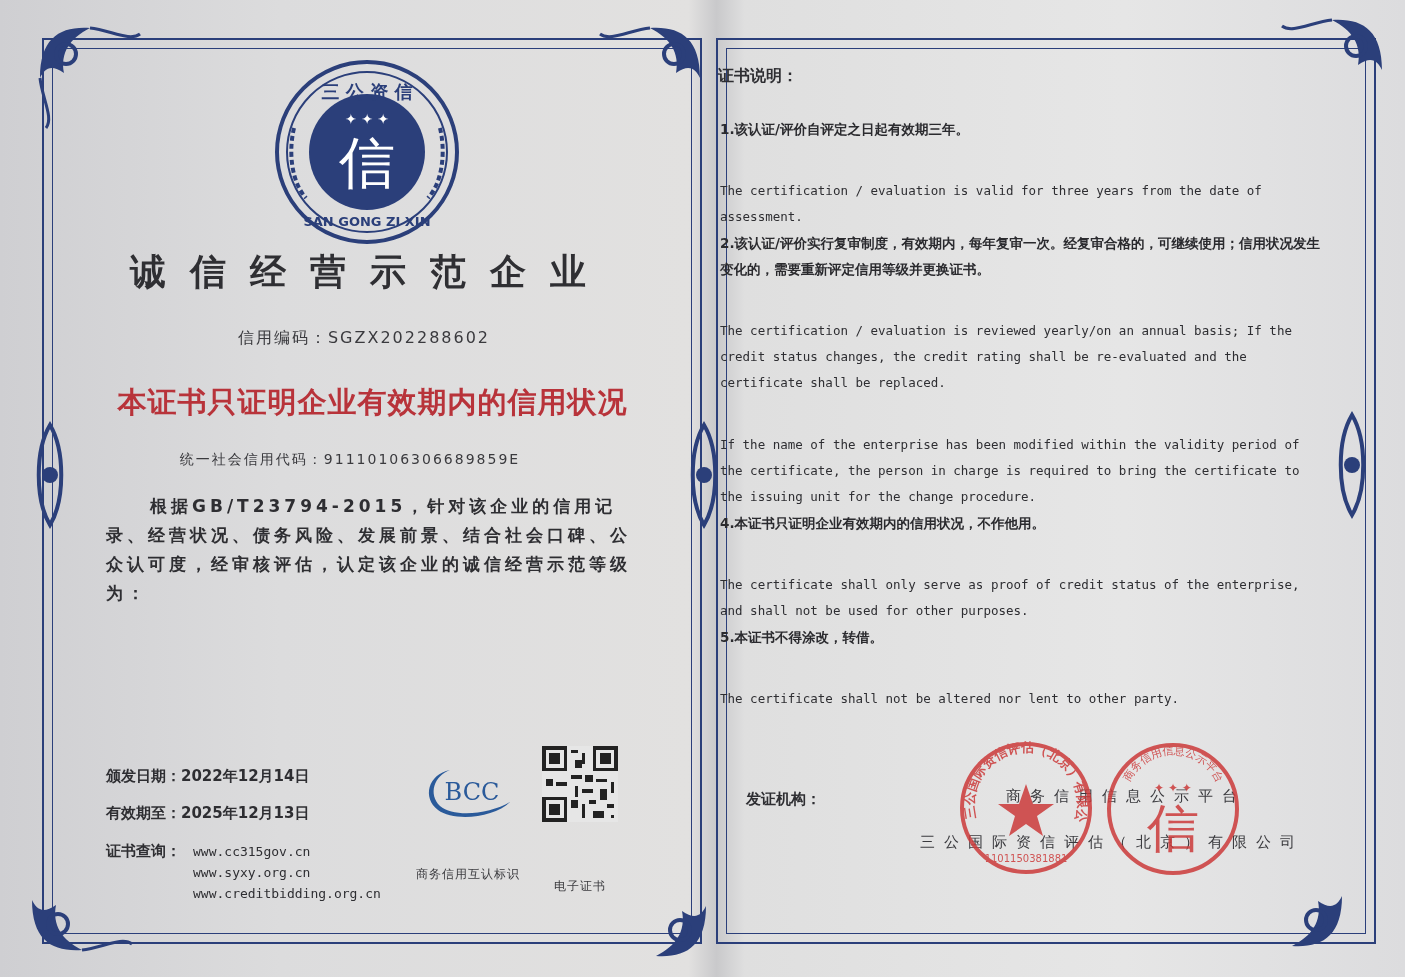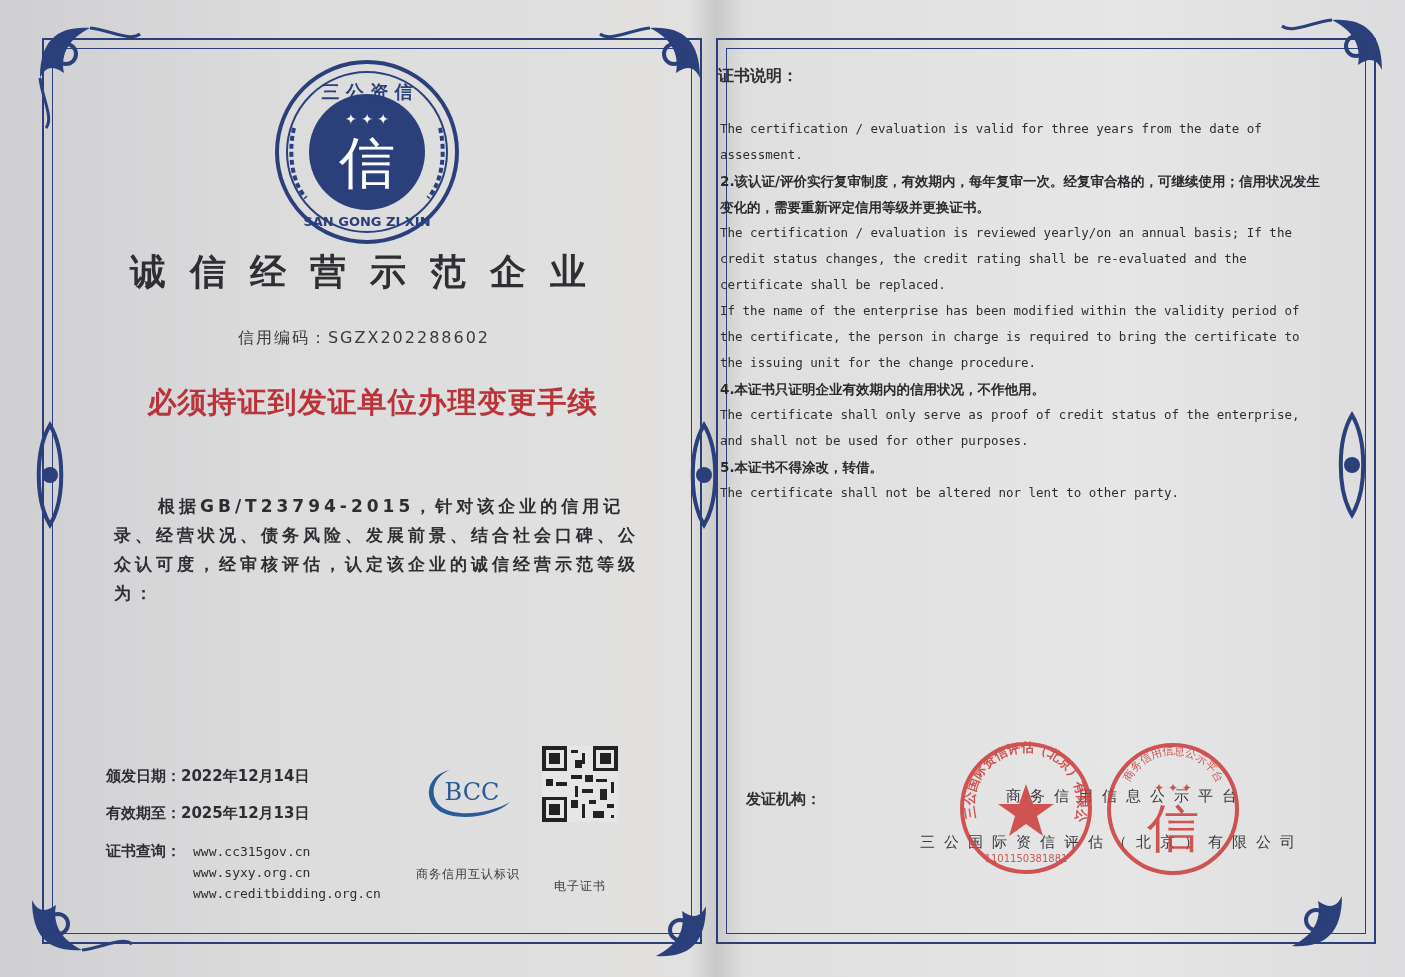--- a/index.html
+++ b/index.html
@@ -15,34 +15,34 @@
   .corner { position: absolute; width: 120px; height: 120px; }
   .side-orn { position: absolute; width: 40px; height: 110px; }
 
   
   .logo { position: absolute; left: 270px; top: 58px; width: 194px; height: 188px; }
   .main-title { position: absolute; left: 100px; top: 248px; width: 540px; text-align: center;
     font-family: "DejaVu Serif", serif; font-weight: bold; font-size: 36px; letter-spacing: 24px; color: #2f2f33; }
   .credit-no { position: absolute; left: 0; top: 328px; width: 712px; text-align: center; font-size: 16px; letter-spacing: 2px; color: #3a3a3e; padding-left: 16px; }
   .company { position: absolute; left: 0; top: 383px; width: 745px; text-align: center; font-size: 29px; font-weight: bold; color: #b8333a; letter-spacing: 1px; }
   .uscc { position: absolute; left: 0; top: 451px; width: 700px; text-align: center; font-size: 14px; letter-spacing: 2px; color: #3a3a3e; }
-  .body-text { position: absolute; left: 114px; top: 492px; width: 540px; font-size: 17px; line-height: 29px; letter-spacing: 4px; color: #2e2e32; font-weight: bold; text-indent: 44px; }
+  .body-text { position: absolute; left: 106px; top: 492px; width: 540px; font-size: 17px; line-height: 29px; letter-spacing: 4px; color: #2e2e32; font-weight: bold; text-indent: 44px; }
   .grade { position: absolute; left: 240px; top: 615px; width: 260px; font-family: "DejaVu Serif", serif; font-size: 72px; font-weight: bold; color: #c12e2c; letter-spacing: 34px; }
   .meta-line { position: absolute; left: 106px; font-size: 15px; font-weight: bold; color: #2e2e32; }
   .meta-line .val { font-weight: bold; }
   .query-urls { position: absolute; left: 193px; top: 841px; font-size: 13px; line-height: 21px; color: #2e2e32; font-family: "DejaVu Sans Mono", monospace; }
   .bcc { position: absolute; left: 420px; top: 762px; width: 96px; height: 60px; }
   .qr { position: absolute; left: 542px; top: 746px; width: 76px; height: 76px; }
   .cap { position: absolute; font-size: 12px; color: #3a3a3e; letter-spacing: 1px; }
 
   
   .r-heading { position: absolute; left: 718px; top: 66px; font-size: 16px; color: #2e2e32; font-weight: bold; }
   .r-items { position: absolute; left: 720px; top: 116px; width: 600px; }
   .r-cn { font-size: 13.5px; color: #2a2a2e; font-weight: bold; line-height: 26px; }
-  .r-en { font-family: "DejaVu Sans Mono", monospace; font-size: 12.5px; color: #2e2e32; line-height: 26px; }
+  .r-en { font-family: "DejaVu Sans Mono", monospace; font-size: 12.5px; color: #2e2e32; line-height: 26px; margin-top: 36px; }
   .issuer-label { position: absolute; left: 746px; top: 790px; font-size: 15px; color: #2e2e32; font-weight: bold; }
   .issuer-platform { position: absolute; left: 1006px; top: 787px; font-size: 15px; letter-spacing: 9px; color: #3a3a3e; }
   .issuer-company { position: absolute; left: 920px; top: 833px; font-size: 15px; letter-spacing: 9px; color: #3a3a3e; }
   .seal { position: absolute; }
 </style>
 </head>
 <body>
 
 <div class="spread">
 
@@ -90,22 +90,25 @@
       <path d="M24 70 C18 95 22 125 36 140" stroke="#2b3f7a" stroke-width="4" fill="none" stroke-dasharray="5 3"></path>
       <path d="M170 70 C176 95 172 125 158 140" stroke="#2b3f7a" stroke-width="4" fill="none" stroke-dasharray="5 3"></path>
     </svg>
 
     <div class="main-title">诚信经营示范企业</div>
 
     <div class="credit-no">
       <span>信用编码：</span><span>SGZX202288602</span>
     </div>
 
-    <div class="company">必须持证到发证单位办理变更手续</div>
-
+    <div class="company">本证书只证明企业有效期内的信用状况</div>
+
+    <div class="uscc">
+      <span>统一社会信用代码：</span><span>91110106306689859E</span>
+    </div>
 
     <div class="body-text">根据GB/T23794-2015，针对该企业的信用记录、经营状况、债务风险、发展前景、结合社会口碑、公众认可度，经审核评估，认定该企业的诚信经营示范等级为：</div>
 
 
     <div class="meta-line" style="top:767px;">
       <span>颁发日期：</span><span class="val">2022年12月14日</span>
     </div>
     <div class="meta-line" style="top:804px;">
       <span>有效期至：</span><span class="val">2025年12月13日</span>
     </div>
@@ -170,20 +173,21 @@
     <svg class="side-orn" style="left:620px; top:410px;" viewBox="0 0 40 110">
       <path d="M20 5 C5 30 5 80 20 105 C35 80 35 30 20 5Z" fill="none" stroke="#2b3f7a" stroke-width="4"></path>
       <circle cx="20" cy="55" r="8" fill="#2b3f7a"></circle>
     </svg>
   </div>
 
   <div class="r-heading">证书说明：</div>
 
   <div class="r-items">
     <div>
+      <div class="r-cn">1.该认证/评价自评定之日起有效期三年。</div>
       <div class="r-en">The certification / evaluation is valid for three years from the date of assessment.</div>
     </div>
     <div>
       <div class="r-cn">2.该认证/评价实行复审制度，有效期内，每年复审一次。经复审合格的，可继续使用；信用状况发生变化的，需要重新评定信用等级并更换证书。</div>
       <div class="r-en">The certification / evaluation is reviewed yearly/on an annual basis; If the credit status changes, the credit rating shall be re-evaluated and the certificate shall be replaced.</div>
     </div>
     <div>
       <div class="r-en">If the name of the enterprise has been modified within the validity period of the certificate, the person in charge is required to bring the certificate to the issuing unit for the change procedure.</div>
     </div>
     <div>

